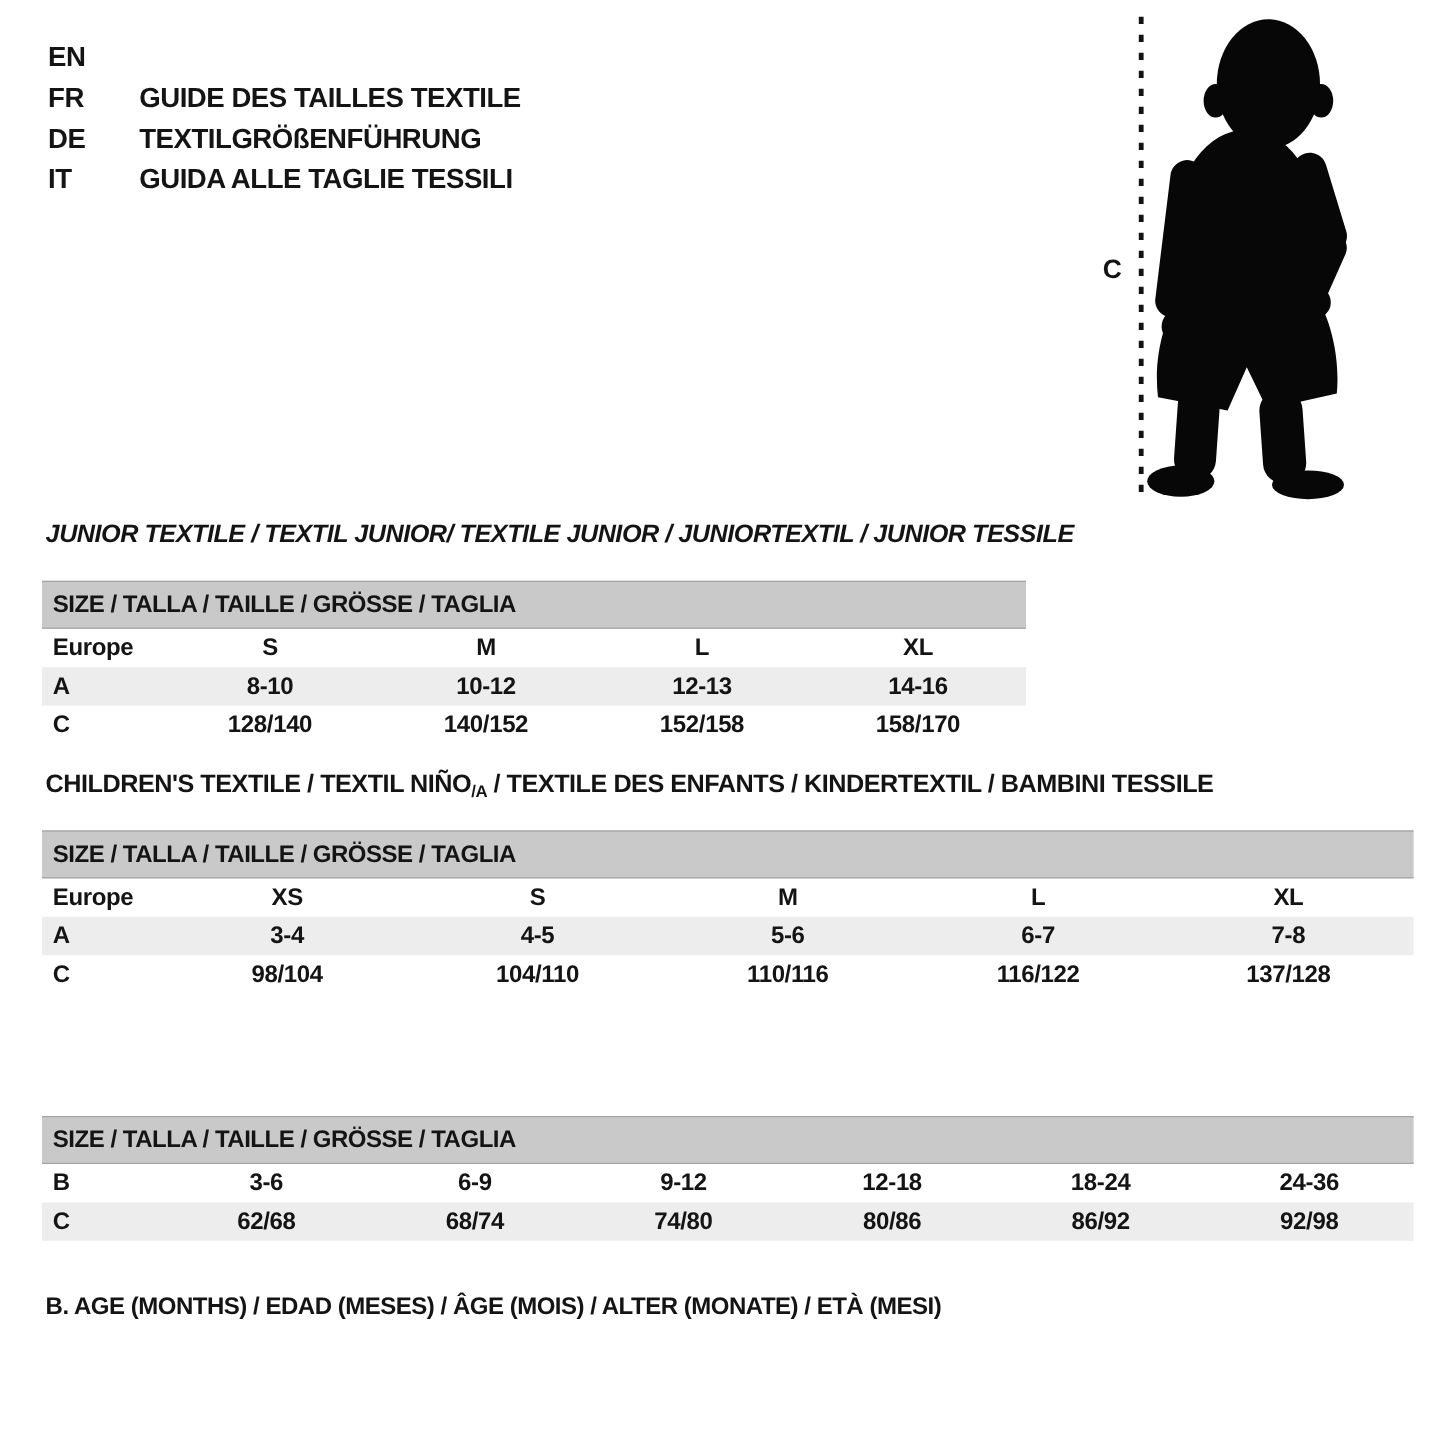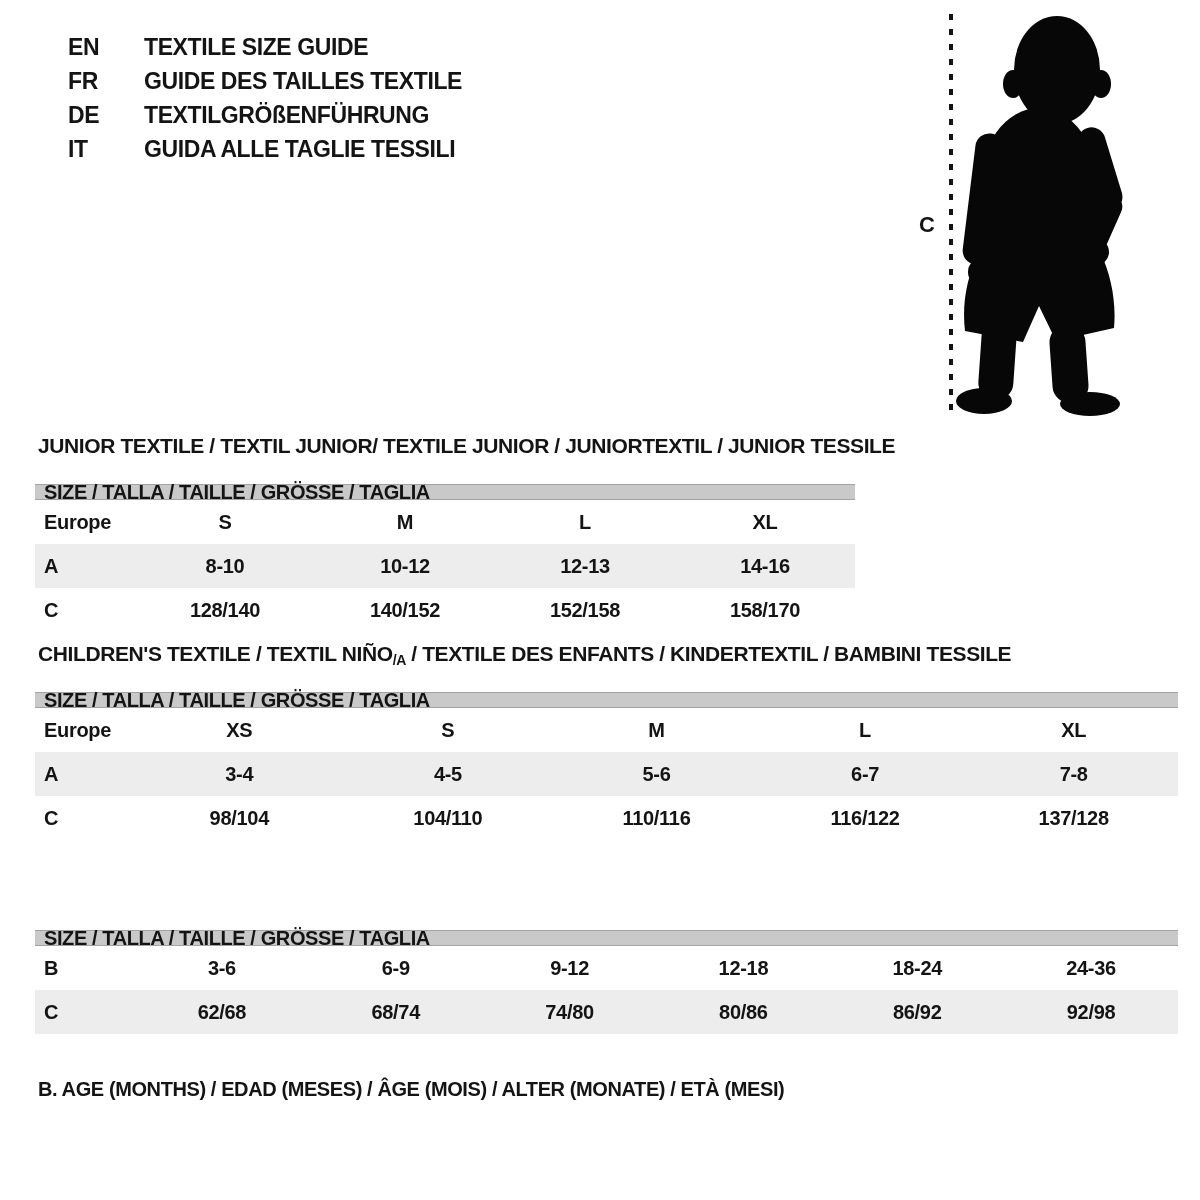--- a/index.html
+++ b/index.html
@@ -12,61 +12,60 @@
   *{margin:0;padding:0;box-sizing:border-box;}
   html,body{background:#ffffff;}
   body{
     width:1200px;height:1200px;position:relative;overflow:hidden;
     font-family:"Liberation Sans","DejaVu Sans",sans-serif;
     font-weight:bold;color:var(--text);
     -webkit-font-smoothing:antialiased;
   }
 
   
-  .lang-block{position:absolute;left:40px;top:30px;margin-left:28px;}
+  .lang-block{position:absolute;left:40px;top:30px;}
   .lang-row{display:flex;align-items:center;height:34px;font-size:23px;letter-spacing:-0.4px;}
   .lang-code{width:76px;flex:0 0 auto;}
   .lang-title{white-space:nowrap;}
 
   
   .figure-wrap{position:absolute;left:890px;top:0;width:270px;height:425px;}
   .measure-label{position:absolute;left:912px;top:212px;width:30px;text-align:center;font-size:22px;}
 
   
   .section-heading{position:absolute;left:38px;font-size:21px;letter-spacing:-0.4px;white-space:nowrap;}
   .subscript{font-size:14px;vertical-align:-4px;letter-spacing:-0.4px;}
   .heading-line{line-height:33px;}
 
   
   .size-table{position:absolute;left:35px;}
   .size-bar{
-    height:16px;background:var(--size-bar);
+    height:40px;background:var(--size-bar);
     border-top:1px solid var(--size-bar-edge);
     border-bottom:1px solid var(--size-bar-edge);
     display:flex;align-items:center;padding-left:9px;
     font-size:20px;letter-spacing:-0.4px;white-space:nowrap;
   }
-  .t-row{height:44px;display:flex;align-items:center;font-size:20px;letter-spacing:-0.3px;}
+  .t-row{height:32px;display:flex;align-items:center;font-size:20px;letter-spacing:-0.3px;}
   .t-row.alt{background:var(--row-alt);}
   .t-label{width:100px;flex:0 0 auto;padding-left:9px;}
   .t-cell{flex:1 1 0;text-align:center;}
 
   
   .legend{position:absolute;left:38px;top:1072px;font-size:20px;letter-spacing:-0.4px;}
   .legend-line{height:35px;display:flex;align-items:center;white-space:nowrap;}
 </style>
 </head>
 <body>
 
 <div>
 
   <div class="lang-block">
     <div class="lang-row">
       <span class="lang-code">EN</span>
-      <span class="lang-title">TEXTILE SIZE GUIDE</span>
     </div>
     <div class="lang-row">
       <span class="lang-code">FR</span>
       <span class="lang-title">GUIDE DES TAILLES TEXTILE</span>
     </div>
     <div class="lang-row">
       <span class="lang-code">DE</span>
       <span class="lang-title">TEXTILGRÖßENFÜHRUNG</span>
     </div>
     <div class="lang-row">
@@ -91,21 +90,21 @@
         <path d="M97 240 L 203 240 C 218 262, 227 296, 224 328 L 166 341 L 149 306 L 133 342 L 75 331 C 71 297, 80 264, 97 240 Z"></path>
         <rect x="90" y="318" width="35" height="82" rx="17" transform="rotate(4 107 359)"></rect>
         <ellipse cx="94" cy="401" rx="28" ry="13"></ellipse>
         <rect x="161" y="325" width="36" height="78" rx="17" transform="rotate(-4 179 364)"></rect>
         <ellipse cx="200" cy="404" rx="30" ry="12"></ellipse>
       </g>
     </svg>
   </div>
   <div class="measure-label">C</div>
 
-  <div class="section-heading" style="top:434px;">JUNIOR TEXTILE / TEXTIL JUNIOR/ TEXTILE JUNIOR / JUNIORTEXTIL / JUNIOR TESSILE</div>
+  <div class="section-heading" style="top:434px;font-style:italic;">JUNIOR TEXTILE / TEXTIL JUNIOR/ TEXTILE JUNIOR / JUNIORTEXTIL / JUNIOR TESSILE</div>
   <div class="size-table" style="top:484px;width:820px;">
     <div class="size-bar">SIZE / TALLA / TAILLE / GRÖSSE / TAGLIA</div>
     <div class="t-row">
       <span class="t-label">Europe</span>
       <span class="t-cell">S</span>
       <span class="t-cell">M</span>
       <span class="t-cell">L</span>
       <span class="t-cell">XL</span>
     </div>
     <div class="t-row alt">

